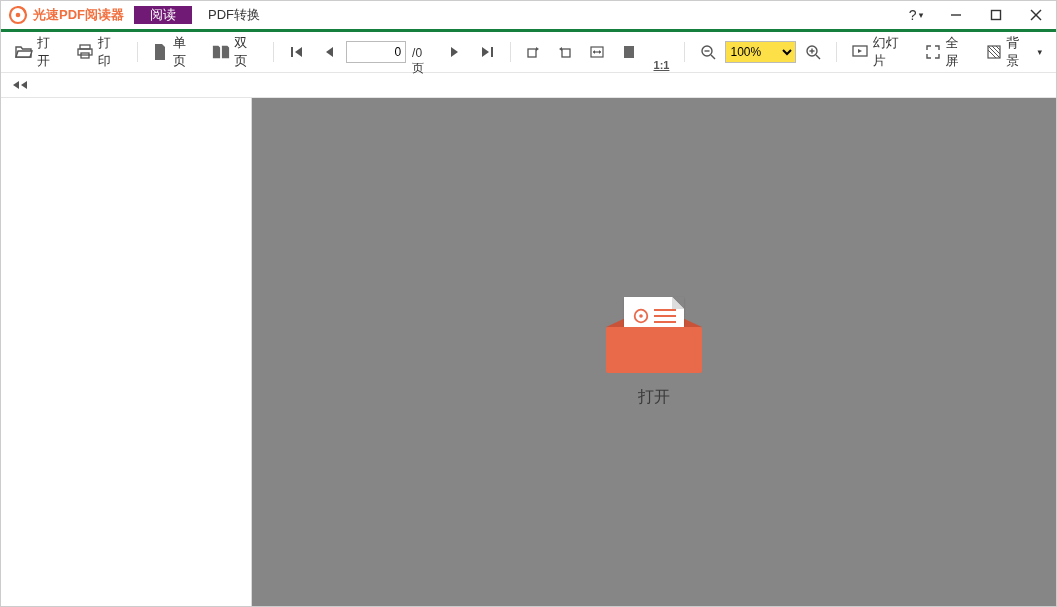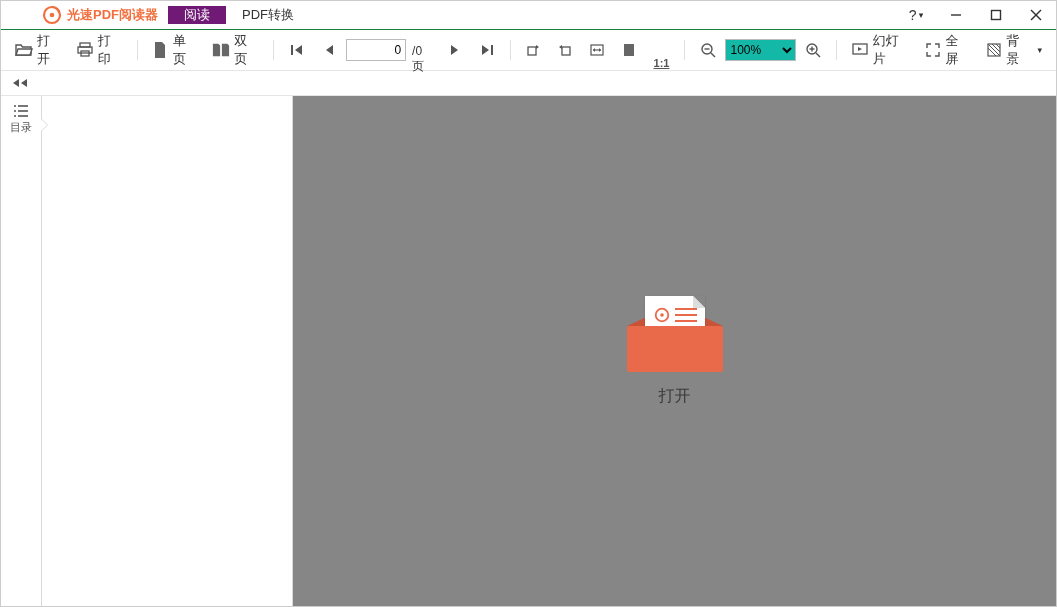--- a/index.html
+++ b/index.html
@@ -1,38 +1,38 @@
 <!DOCTYPE html>
 <html><head>
 <meta charset="utf-8">
 <style>
   html,body{margin:0;padding:0;font-family:"Microsoft YaHei",Arial,sans-serif;font-size:13px;color:#333;background:#fff;height:100%;}
   .window{width:1057px;height:607px;border:1px solid #ccc;box-sizing:border-box;display:flex;flex-direction:column;overflow:hidden;}
   
-  .titlebar{height:28px;display:flex;align-items:stretch;border-bottom:1px solid #15803d;padding-left:34px;}
+  .titlebar{height:28px;display:flex;align-items:stretch;border-bottom:3px solid #15803d;}
   .titlebar-left{display:flex;align-items:center;}
   .app-logo{width:22px;height:22px;margin:3px 4px 3px 6px;display:flex;align-items:center;justify-content:center;}
   .app-title{color:#f26f3e;font-weight:bold;font-size:13px;padding-right:10px;display:flex;align-items:center;}
   .tab{padding:0 16px;display:flex;align-items:center;font-size:13px;cursor:pointer;}
   .tab.active{background:#701a75;color:#fff;}
   .titlebar-spacer{flex:1;}
   .titlebar-right{display:flex;align-items:center;}
   .win-btn{width:40px;height:28px;display:flex;align-items:center;justify-content:center;cursor:pointer;}
   .win-btn svg{display:block;}
   .help-btn{width:40px;height:28px;display:flex;align-items:center;justify-content:center;cursor:pointer;font-size:14px;}
   
   .toolbar{height:32px;display:flex;align-items:center;padding:4px 8px;border-bottom:1px solid #e5e5e5;gap:2px;}
   .tb-btn{display:flex;align-items:center;height:26px;padding:0 6px;cursor:pointer;gap:4px;border-radius:2px;}
   .tb-btn .lbl{font-size:13px;}
   .tb-sep{width:1px;height:20px;background:#e0e0e0;margin:0 6px;}
   .tb-icon{width:18px;height:18px;display:flex;align-items:center;justify-content:center;}
   .tb-icon svg{display:block;}
   .page-input{width:50px;height:20px;border:1px solid #bbb;text-align:right;padding:0 4px;font-size:12px;}
   .page-total{font-size:12px;padding:0 4px;margin-top:18px;}
-  .zoom-select{height:22px;border:1px solid #bbb;font-size:12px;width:72px;background:#14b8a6;}
+  .zoom-select{height:22px;border:1px solid #bbb;font-size:12px;width:72px;background:#fde047;}
   
   .secondbar{height:24px;display:flex;align-items:center;padding:0 10px;border-bottom:1px solid #e5e5e5;}
   .collapse-btn{cursor:pointer;display:flex;align-items:center;}
   
   .body{flex:1;display:flex;min-height:0;}
   .sidebar{width:40px;border-right:1px solid #d9d9d9;display:flex;flex-direction:column;align-items:center;padding-top:8px;position:relative;}
   .sidebar-tab{display:flex;flex-direction:column;align-items:center;cursor:pointer;font-size:11px;color:#555;gap:2px;}
   .sidebar-notch{position:absolute;top:22px;right:-7px;width:0;height:0;border-top:7px solid transparent;border-bottom:7px solid transparent;border-left:7px solid #d9d9d9;}
   .sidebar-notch::after{content:"";position:absolute;top:-6px;left:-7px;width:0;height:0;border-top:6px solid transparent;border-bottom:6px solid transparent;border-left:6px solid #fff;}
   .doc-panel{width:250px;border-right:1px solid #d9d9d9;background:#fff;}
@@ -275,34 +275,20 @@
   <div class="secondbar">
     <div class="collapse-btn">
       <svg width="24" height="10" viewBox="0 0 24 10">
           <polygon points="8,1 8,9 2,5" fill="#555"></polygon>
           <polygon points="16,1 16,9 10,5" fill="#555"></polygon>
         </svg>
     </div>
   </div>
 
   <div class="body">
-    <div class="sidebar">
-      <div class="sidebar-tab">
-        <svg width="18" height="14" viewBox="0 0 18 14" stroke="#555" stroke-width="1.6">
-            <line x1="2" y1="2" x2="4" y2="2"></line>
-            <line x1="6" y1="2" x2="16" y2="2"></line>
-            <line x1="2" y1="7" x2="4" y2="7"></line>
-            <line x1="6" y1="7" x2="16" y2="7"></line>
-            <line x1="2" y1="12" x2="4" y2="12"></line>
-            <line x1="6" y1="12" x2="16" y2="12"></line>
-          </svg>
-        <span>目录</span>
-      </div>
-      <div class="sidebar-notch"></div>
-    </div>
     <div class="doc-panel"></div>
     <div class="canvas">
       <div class="open-target">
         <div class="envelope">
           <div class="env-flap"></div>
           <div class="paper">
             <div class="paper-fold"></div>
               <div class="paper-fold2"></div>
             <div class="paper-mark">
               <svg width="18" height="18" viewBox="0 0 20 20">

